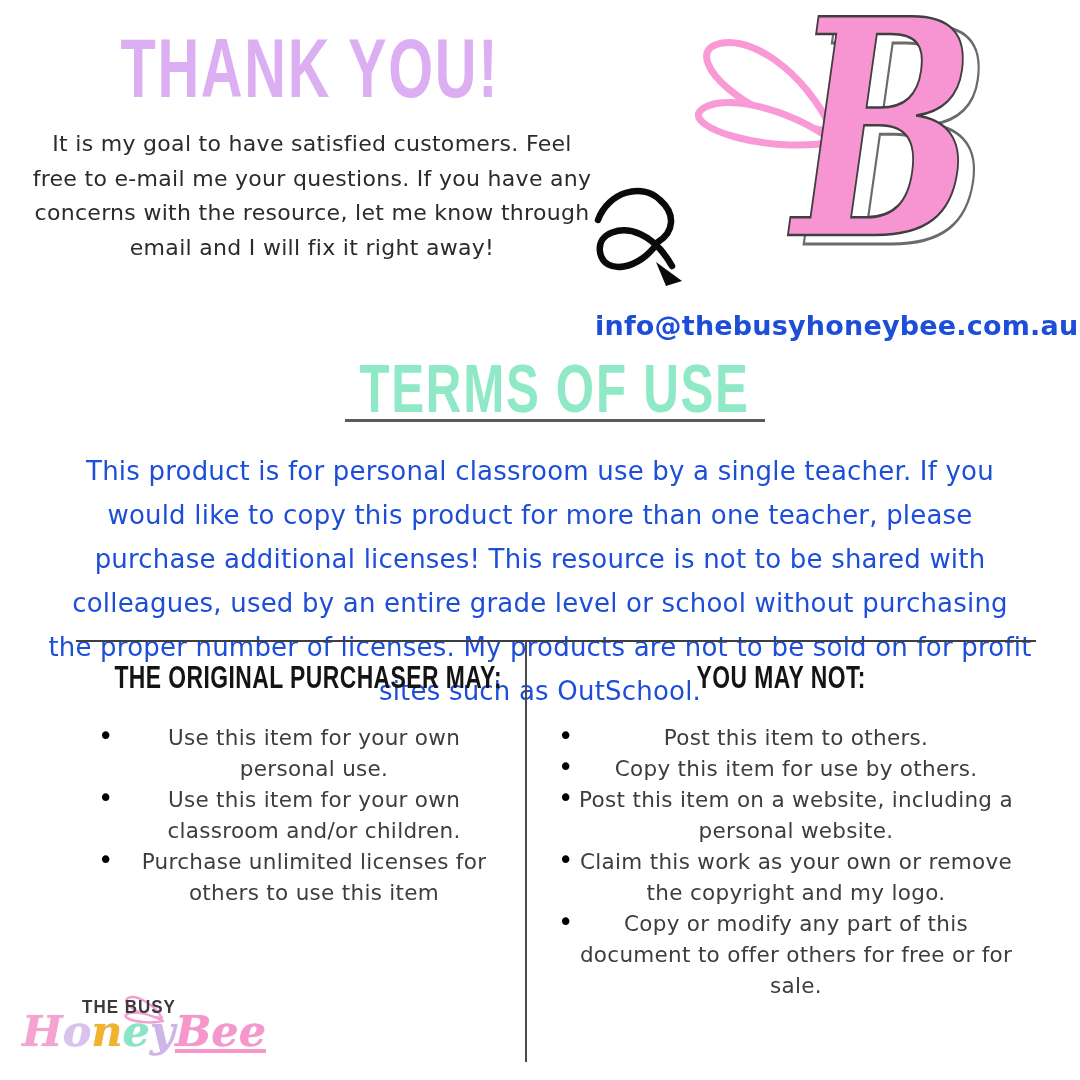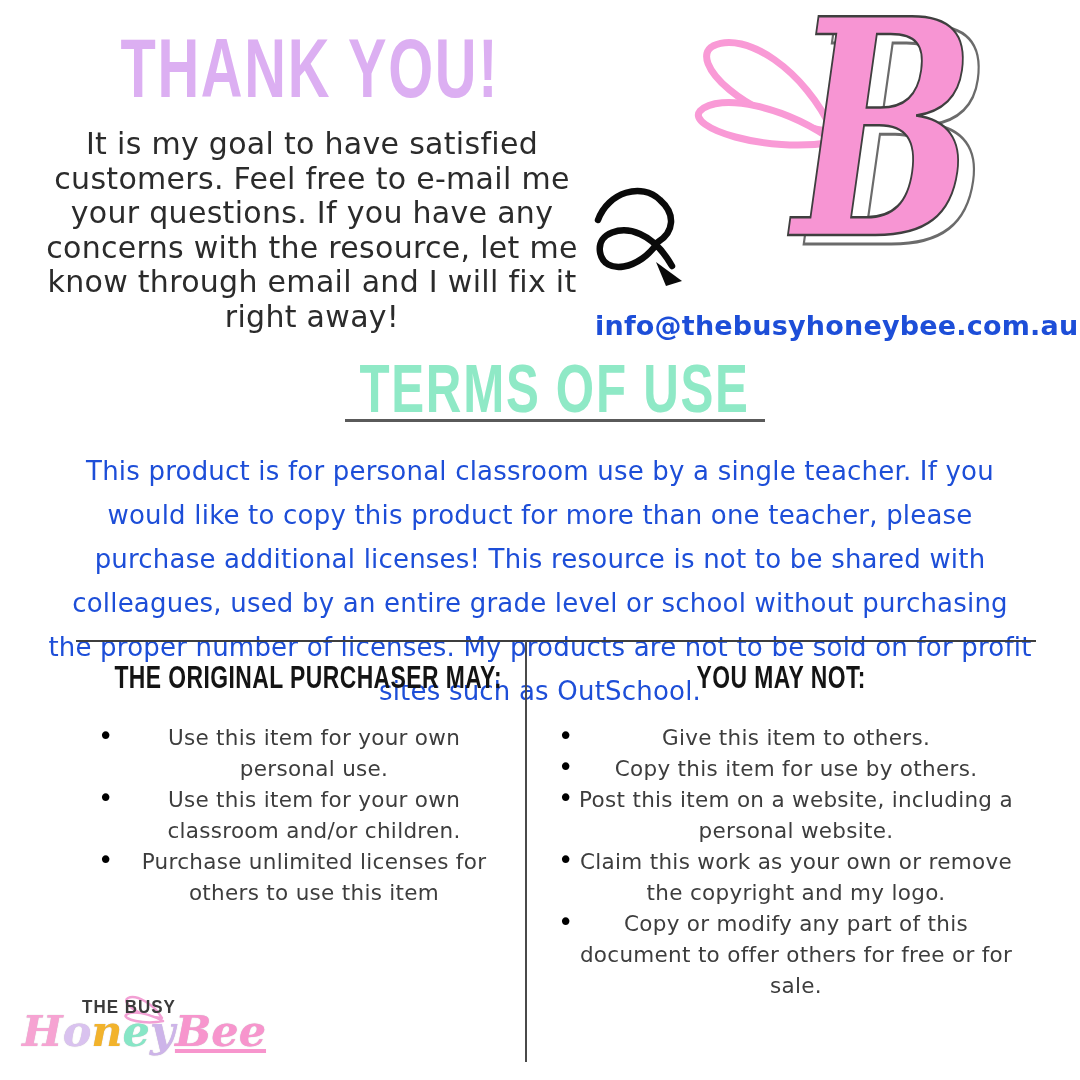--- a/index.html
+++ b/index.html
@@ -27,21 +27,21 @@
     letter-spacing: 2px;
     color: #dcaff2;
     transform: scale(0.85, 1.22);
     transform-origin: center top;
     white-space: nowrap;
   }
   .intro-text {
     position: absolute;
     left: 28px; top: 127px; width: 568px;
     text-align: center;
-    font-size: 30px;
+    font-size: 22px;
     line-height: 34.5px;
     letter-spacing: 0.3px;
     color: #2b2b2b;
   }
 
   
   .curly-arrow { position: absolute; left: 592px; top: 180px; }
 
   
   .bee-logo { position: absolute; left: 685px; top: 12px; width: 300px; height: 295px; }
@@ -237,21 +237,21 @@
       <li>Use this item for your own classroom and/or children.</li>
       <li>Purchase unlimited licenses for others to use this item</li>
     </ul>
   </div>
 
   <div class="col right">
     <div class="col-heading">
       <span>YOU MAY NOT:</span>
     </div>
     <ul>
-      <li>Give this item to others.</li>
+      <li>Post this item to others.</li>
       <li>Copy this item for use by others.</li>
       <li>Post this item on a website, including a personal website.</li>
       <li>Claim this work as your own or remove the copyright and my logo.</li>
       <li>Copy or modify any part of this document to offer others for free or for sale.</li>
     </ul>
   </div>
 
   <div class="brand-logo">
     <svg class="brand-wings" width="48" height="34" viewBox="0 0 48 34">
       <path d="M 42 26 C 34 12, 16 2, 8 6 C 1 10, 16 24, 42 26 Z" fill="#ffffff" stroke="#f2a0d4" stroke-width="2.5" stroke-linejoin="round"></path>

